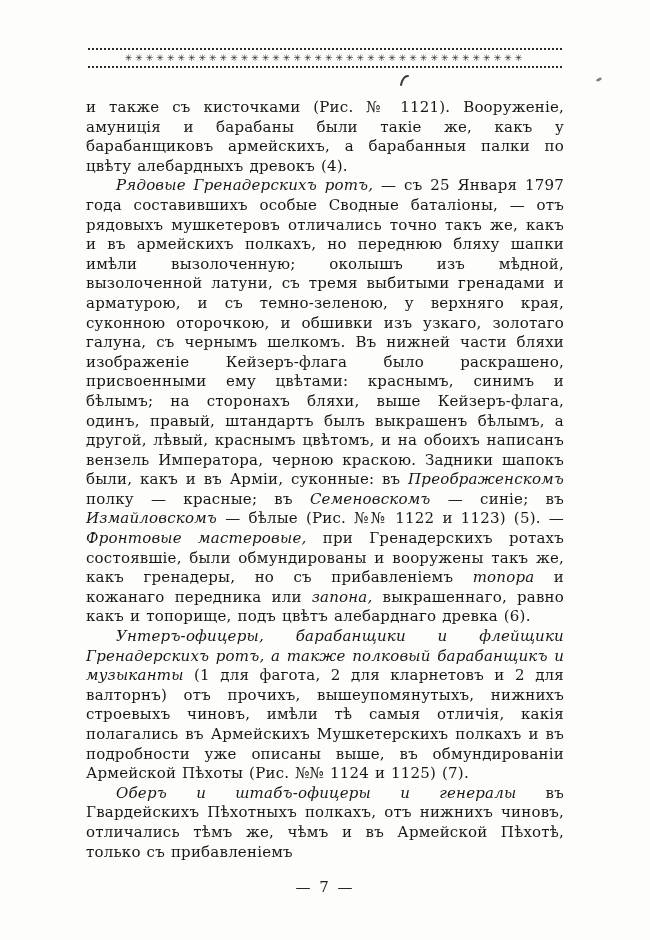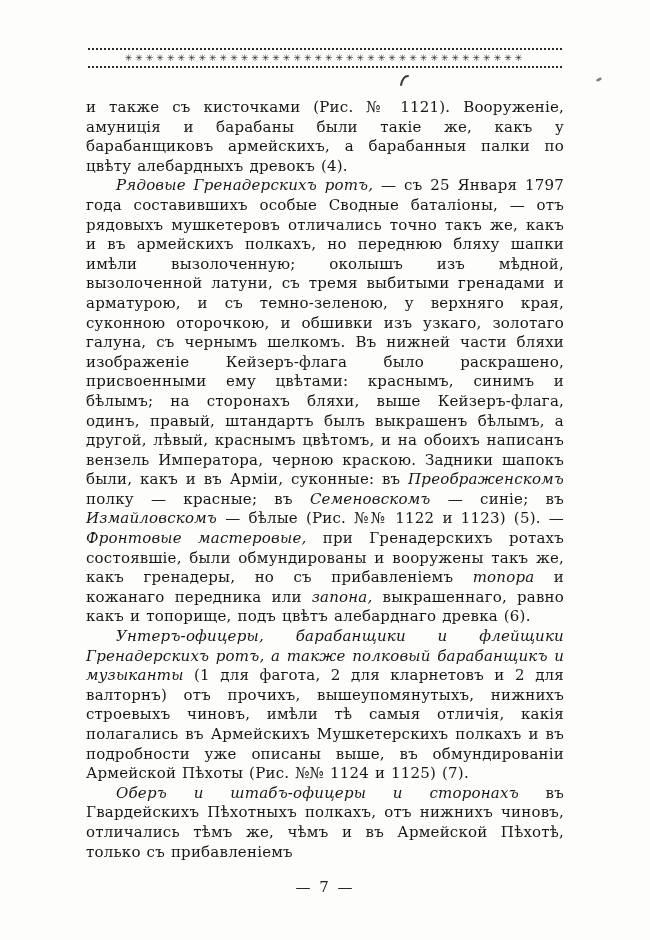--- a/index.html
+++ b/index.html
@@ -94,18 +94,18 @@
     </svg>
   </span>
   <span class="ink-mark-2"></span>
 
   <div class="ornament-band">✳✳✳✳✳✳✳✳✳✳✳✳✳✳✳✳✳✳✳✳✳✳✳✳✳✳✳✳✳✳✳✳✳✳✳✳✳✳</div>
 
   <div class="text-block">
       <p class=""><span>и также съ кисточками (Рис. № 1121). Вооруженіе, амуниція и барабаны были такіе же, какъ у барабанщиковъ армейскихъ, а барабанныя палки по цвѣту алебардныхъ древокъ (4).</span></p>
       <p class="indent"><span class="it">Рядовые Гренадерскихъ ротъ,</span><span> — съ 25 Января 1797 года составившихъ особые Сводные баталіоны, — отъ рядовыхъ мушкетеровъ отличались точно такъ же, какъ и въ армейскихъ полкахъ, но переднюю бляху шапки имѣли вызолоченную; околышъ изъ мѣдной, вызолоченной латуни, съ тремя выбитыми гренадами и арматурою, и съ темно-зеленою, у верхняго края, суконною оторочкою, и обшивки изъ узкаго, золотаго галуна, съ чернымъ шелкомъ. Въ нижней части бляхи изображеніе Кейзеръ-флага было раскрашено, присвоенными ему цвѣтами: краснымъ, синимъ и бѣлымъ; на сторонахъ бляхи, выше Кейзеръ-флага, одинъ, правый, штандартъ былъ выкрашенъ бѣлымъ, а другой, лѣвый, краснымъ цвѣтомъ, и на обоихъ написанъ вензель Императора, черною краскою. Задники шапокъ были, какъ и въ Арміи, суконные: въ </span><span class="it">Преображенскомъ</span><span> полку — красные; въ </span><span class="it">Семеновскомъ</span><span> — синіе; въ </span><span class="it">Измайловскомъ</span><span> — бѣлые (Рис. №№ 1122 и 1123) (5). — </span><span class="it">Фронтовые мастеровые,</span><span> при Гренадерскихъ ротахъ состоявшіе, были обмундированы и вооружены такъ же, какъ гренадеры, но съ прибавленіемъ </span><span class="it">топора</span><span> и кожанаго передника или </span><span class="it">запона,</span><span> выкрашеннаго, равно какъ и топорище, подъ цвѣтъ алебарднаго древка (6).</span></p>
       <p class="indent"><span class="it">Унтеръ-офицеры, барабанщики и флейщики Гренадерскихъ ротъ, а также полковый барабанщикъ и музыканты</span><span> (1 для фагота, 2 для кларнетовъ и 2 для валторнъ) отъ прочихъ, вышеупомянутыхъ, нижнихъ строевыхъ чиновъ, имѣли тѣ самыя отличія, какія полагались въ Армейскихъ Мушкетерскихъ полкахъ и въ подробности уже описаны выше, въ обмундированіи Армейской Пѣхоты (Рис. №№ 1124 и 1125) (7).</span></p>
-      <p class="indent"><span class="it">Оберъ и штабъ-офицеры и сторонахъ</span><span> въ Гвардейскихъ Пѣхотныхъ полкахъ, отъ нижнихъ чиновъ, отличались тѣмъ же, чѣмъ и въ Армейской Пѣхотѣ, только съ прибавленіемъ</span></p>
+      <p class="indent"><span class="it">Оберъ и штабъ-офицеры и генералы</span><span> въ Гвардейскихъ Пѣхотныхъ полкахъ, отъ нижнихъ чиновъ, отличались тѣмъ же, чѣмъ и въ Армейской Пѣхотѣ, только съ прибавленіемъ</span></p>
     </div>
 
   <div class="page-number">— 7 —</div>
 
 </div>
 
 </body></html>

